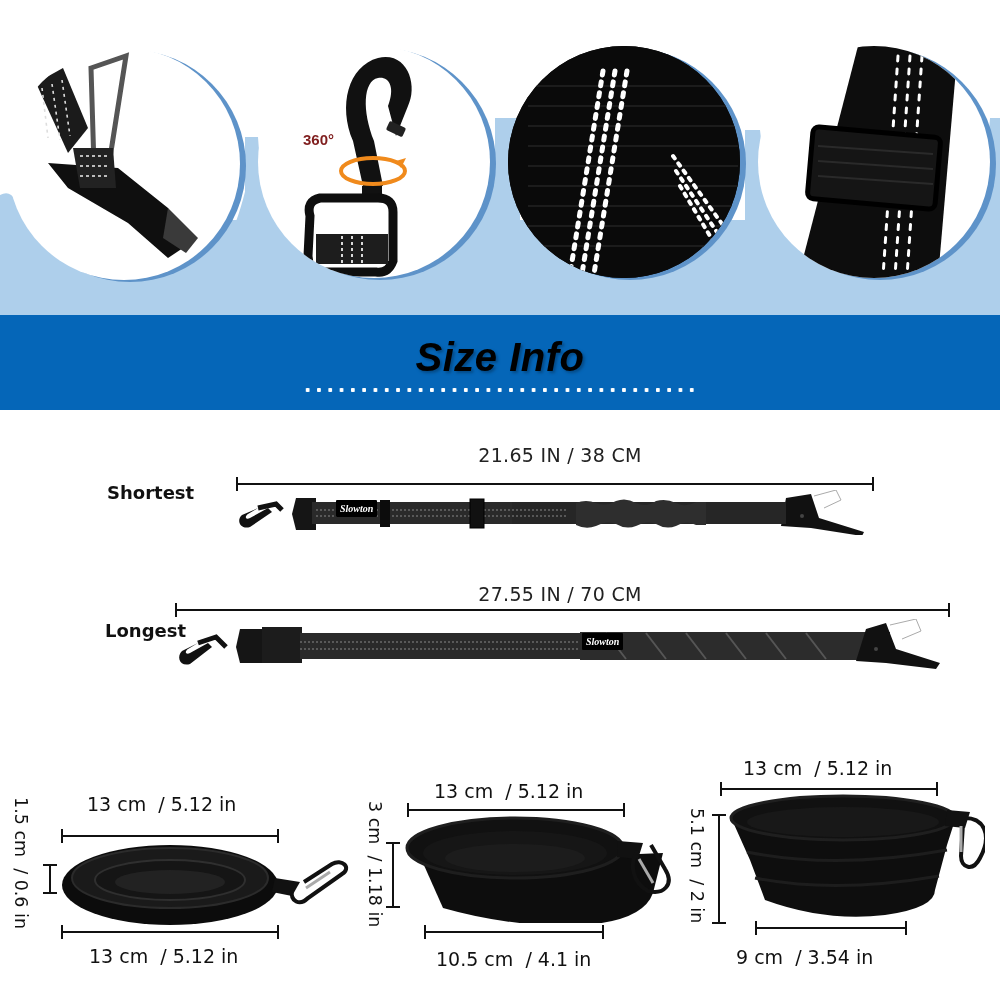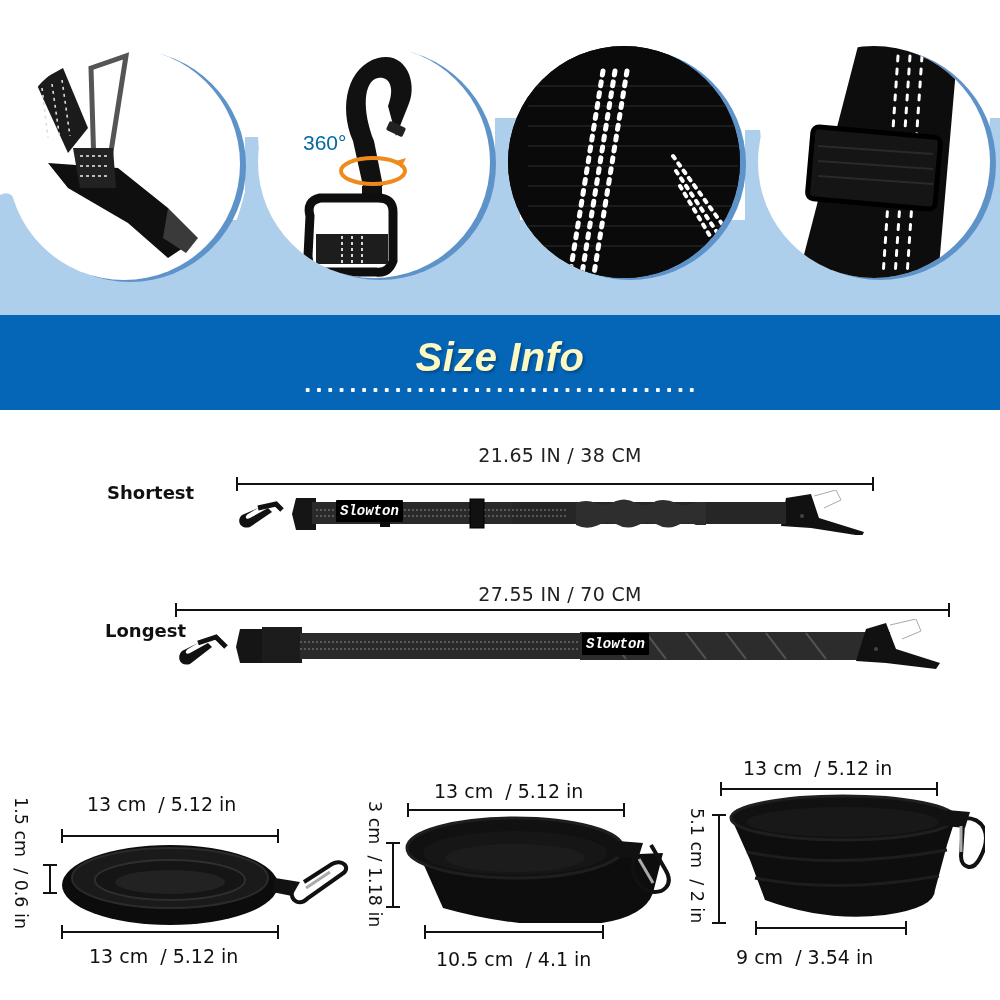--- a/index.html
+++ b/index.html
@@ -8,41 +8,41 @@
 
     
     .features { position: absolute; left: 0; top: 0; width: 1000px; height: 315px; background: #ffffff; overflow: hidden; }
     .wave-bg { position: absolute; left: 0; top: 0; width: 1000px; height: 315px; }
     .circle { position: absolute; width: 232px; height: 232px; border-radius: 50%; background: #fff; overflow: hidden; box-shadow: 6px 2px 0 0 #5e93c9; }
     .circle.c1 { left: 8px; top: 48px; }
     .circle.c2 { left: 258px; top: 46px; }
     .circle.c3 { left: 508px; top: 46px; background: #0a0a0a; }
     .circle.c4 { left: 758px; top: 46px; }
     .circle svg { position: absolute; left: 0; top: 0; width: 100%; height: 100%; }
-    .deg-label { position: absolute; left: 303px; top: 131px; font-size: 21px; font-weight: normal; color: #0369a1; font-family: "Liberation Sans", sans-serif; }
+    .deg-label { position: absolute; left: 303px; top: 131px; font-size: 15px; font-weight: bold; color: #7f1d1d; font-family: "Liberation Sans", sans-serif; }
 
     
     .banner { position: absolute; left: 0; top: 315px; width: 1000px; height: 95px; background: #0566b8; }
-    .banner-title { position: absolute; left: 0; top: 20px; width: 1000px; text-align: center; font-family: "Liberation Sans", sans-serif; font-weight: bold; font-style: italic; font-size: 40px; color: #fef9c3; text-shadow: 2px 2px 3px #044a86; letter-spacing: 0.5px; }
+    .banner-title { position: absolute; left: 0; top: 20px; width: 1000px; text-align: center; font-family: "Liberation Sans", sans-serif; font-weight: bold; font-style: italic; font-size: 40px; color: #000000; text-shadow: 2px 2px 3px #044a86; letter-spacing: 0.5px; }
     .banner-dots { position: absolute; left: 302px; top: 387px; width: 392px; height: 6px; background-image: radial-gradient(circle, #ffffff 2px, transparent 2.3px); background-size: 11.3px 6px; background-repeat: repeat-x; }
 
     
     .row-label { position: absolute; font-family: "DejaVu Sans", sans-serif; font-weight: bold; font-size: 18px; color: #111; margin-left: 28px; }
     .dim-text { position: absolute; font-family: "DejaVu Sans", sans-serif; font-size: 19px; color: #222; letter-spacing: 0.3px; text-align: center; }
     .hline { position: absolute; height: 2px; background: #111; }
     .hline::before, .hline::after { content: ""; position: absolute; top: -6px; width: 2px; height: 14px; background: #111; }
     .hline::before { left: 0; }
     .hline::after { right: 0; }
     .vline { position: absolute; width: 2px; background: #111; }
     .vline::before, .vline::after { content: ""; position: absolute; left: -6px; width: 14px; height: 2px; background: #111; }
     .vline::before { top: 0; }
     .vline::after { bottom: 0; }
     .leash { position: absolute; }
     .leash svg { width: 100%; height: 100%; }
-    .brand-tag { position: absolute; background: #000; color: #fff; font-family: Liberation Mono, monospace; font-style: italic; font-weight: bold; font-size: 14px; padding: 3px 4px; border-radius: 1px; }
+    .brand-tag { position: absolute; background: #000; color: #fff; font-family: Liberation Serif, serif; font-style: italic; font-weight: bold; font-size: 10px; padding: 3px 4px; border-radius: 1px; }
 
     
     .bowl-text { position: absolute; font-family: "DejaVu Sans", sans-serif; font-size: 19px; color: #111; white-space: pre; }
     .vtext { position: absolute; font-family: "DejaVu Sans", sans-serif; font-size: 17.5px; color: #111; white-space: pre; transform-origin: 0 0; transform: rotate(90deg); }
     .bowl { position: absolute; }
     .bowl svg { width: 100%; height: 100%; }
   </style>
 </head>
 <body>
 

